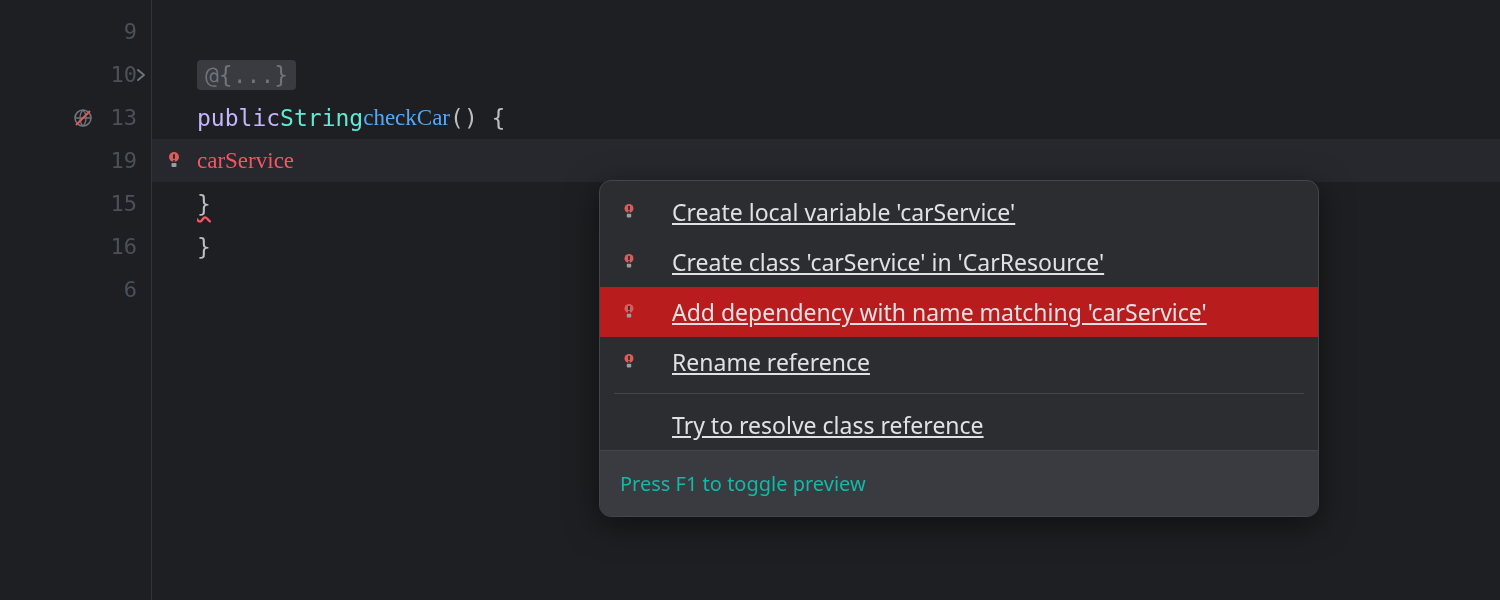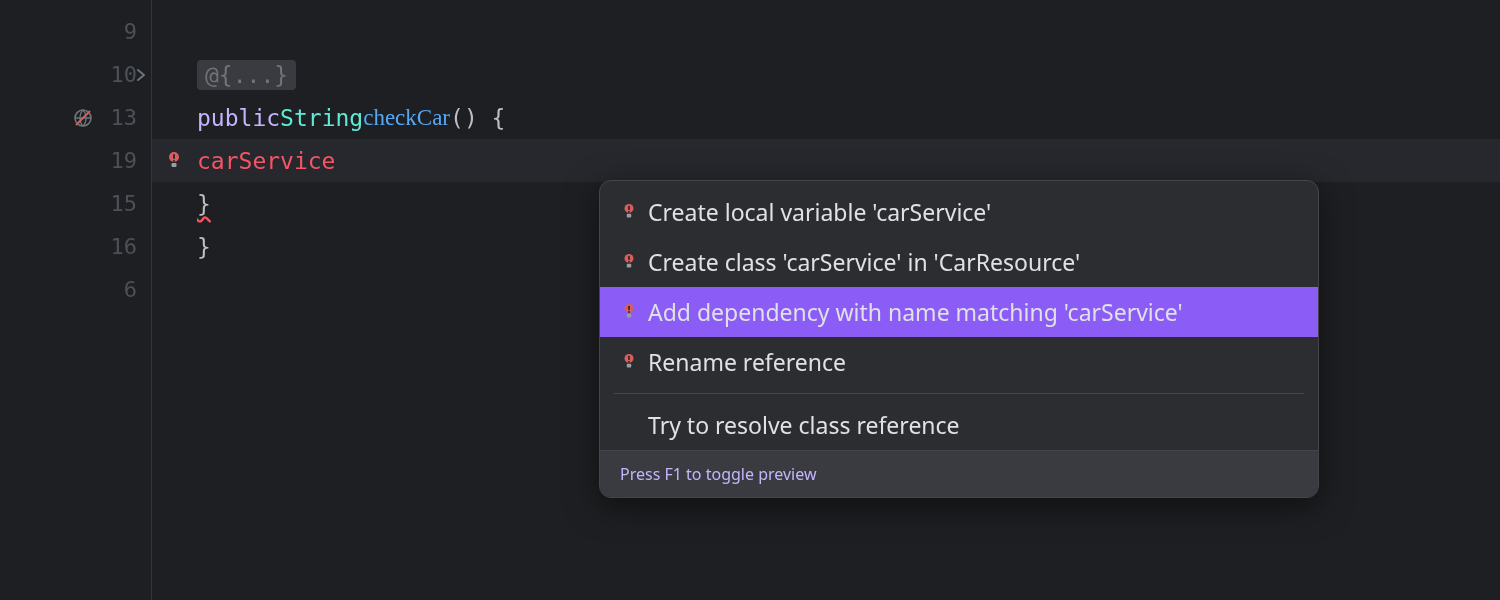--- a/index.html
+++ b/index.html
@@ -68,21 +68,21 @@
   }
   .error-bulb-inline {
     position: absolute;
     left: 12px;
     display: flex;
     align-items: center;
   }
   .tok-keyword { color: #c4b5fd; }
   .tok-type { color: #5eead4; }
   .tok-method { color: #56a8f5; font-family: Liberation Serif, serif; }
-  .tok-error { color: #f75464; }
+  .tok-error { color: #f75464; font-family: Liberation Serif, serif; }
   .tok-punct { color: #bcbec4; }
   .folded {
     background: #393b40;
     color: #6f737a;
     padding: 2px 8px;
     border-radius: 4px;
   }
   .squiggle {
     text-decoration: underline wavy #f75464;
     text-underline-offset: 4px;
@@ -103,41 +103,42 @@
   .popup-item {
     height: 50px;
     display: flex;
     align-items: center;
     padding: 0 20px;
     color: #dfe1e5;
     cursor: pointer;
   }
   .popup-item.first { margin-top: 6px; }
   .popup-item.selected {
-    background: #8b5cf6;
+    background: #b91c1c;
   }
   .popup-item .item-icon {
     width: 28px;
     display: flex;
     align-items: center;
     justify-content: flex-start;
   }
   .popup-item .item-label {
-    margin-left: 0;
+    margin-left: 24px;
+    text-decoration: underline;
   }
   .popup-separator {
     height: 1px;
     background: #43454a;
     margin: 6px 14px;
   }
   .popup-footer {
     background: #393b40;
-    color: #c4b5fd;
-    padding: 12px 20px;
-    font-size: 16px;
+    color: #14b8a6;
+    padding: 19px 20px;
+    font-size: 20px;
     border-top: 1px solid #43454a;
   }
   svg { display: block; }
 </style>
 </head>
 <body>
 
 <div class="editor">
   <div class="gutter">
     <div class="gutter-row">

